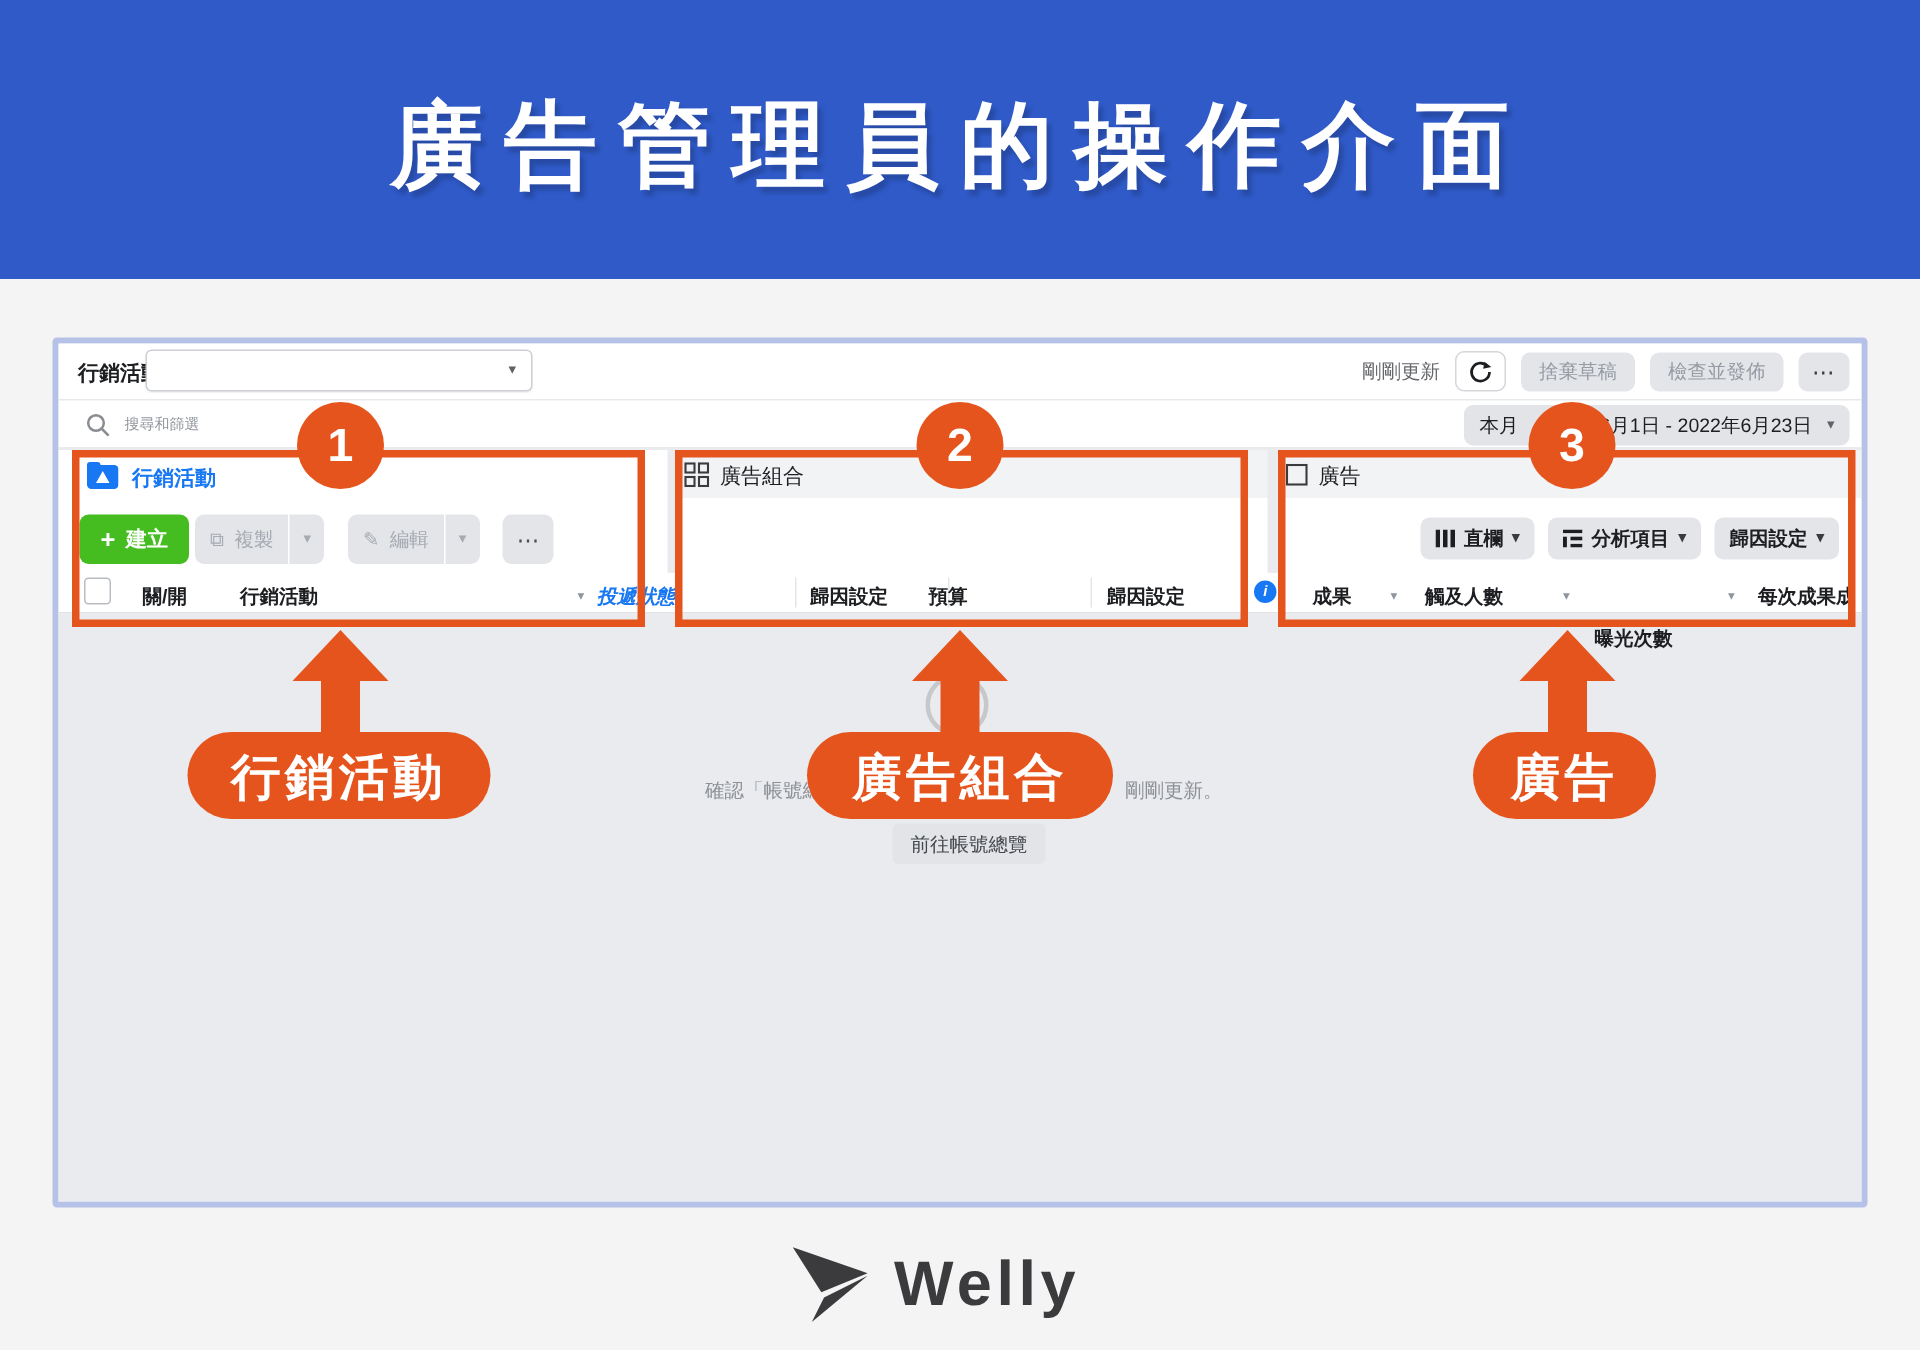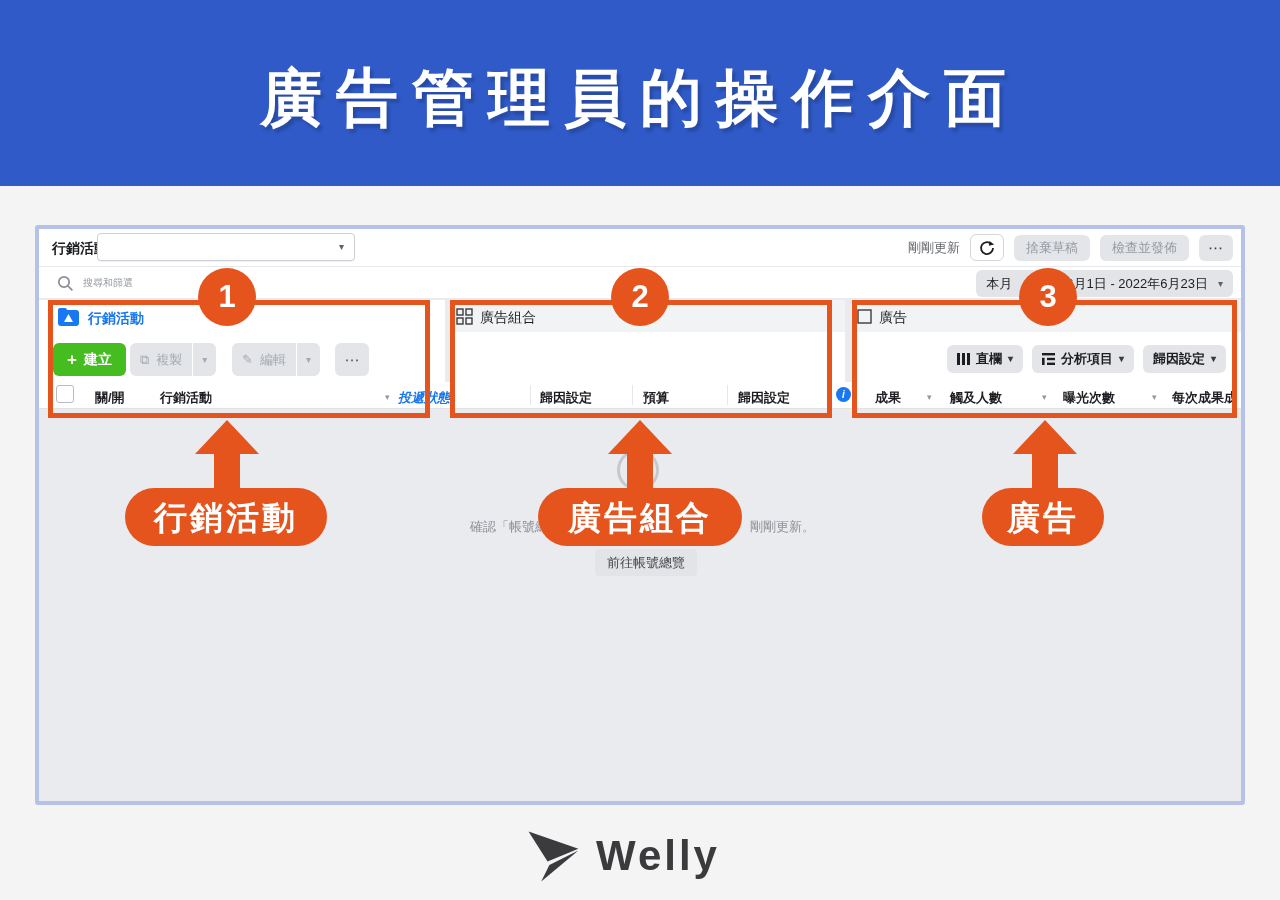--- a/index.html
+++ b/index.html
@@ -226,29 +226,29 @@
     </div>
 
     <div class="checkbox"></div>
     <span class="hcell" style="left:56px;">關/開</span>
     <span class="hcell" style="left:121px;">行銷活動</span>
     <span class="hcaret" style="left:346px;">▾</span>
     <span class="hcell blue" style="left:359px;font-style:italic;">投遞狀態↑</span>
     <div class="vdiv" style="left:491px;"></div>
     <span class="hcell" style="left:501px;">歸因設定</span>
     <div class="vdiv" style="left:593px;"></div>
-    <span class="hcell" style="left:604px;font-family:Liberation Mono, monospace;">預算</span>
+    <span class="hcell" style="left:580px;font-family:Liberation Mono, monospace;">預算</span>
     <div class="vdiv" style="left:688px;"></div>
     <span class="hcell" style="left:699px;">歸因設定</span>
     <div class="info-dot">i</div>
     <span class="hcell" style="left:836px;text-align:right;">成果</span>
     <span class="hcaret" style="left:888px;">▾</span>
     <span class="hcell" style="left:911px;font-family:Liberation Serif, serif;">觸及人數</span>
     <span class="hcaret" style="left:1003px;">▾</span>
-    <span class="hcell" style="left:1024px;">曝光次數</span>
+    <span class="hcell" style="left:1024px;margin-top:28px;">曝光次數</span>
     <span class="hcaret" style="left:1113px;">▾</span>
     <span class="hcell" style="left:1133px;">每次成果成</span>
 
     <div class="empty-circle"></div>
     <span class="empty-text" style="left:431px;">確認「帳號總</span>
     <span class="empty-text" style="left:711px;">剛剛更新。</span>
     <div class="empty-btn">前往帳號總覽</div>
   </div>
 
   <div class="obox" style="left:48px;width:382px;"></div>

